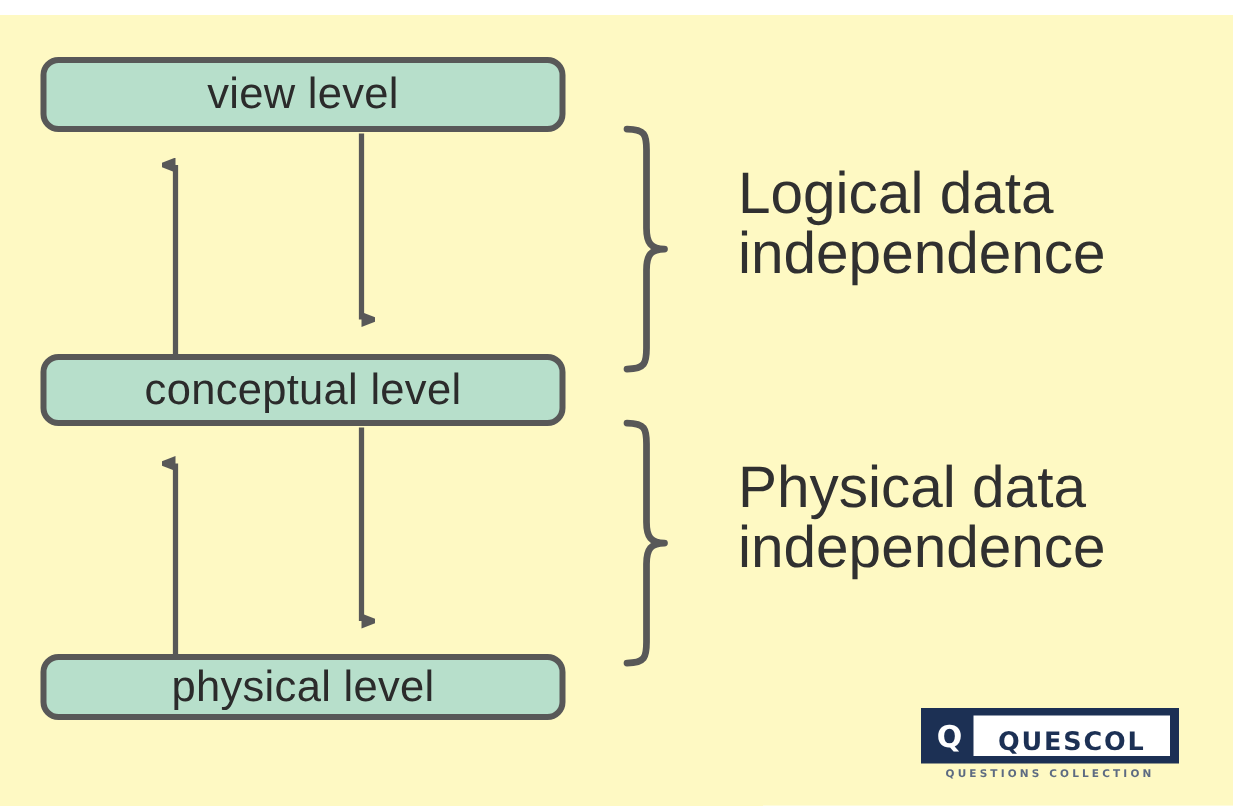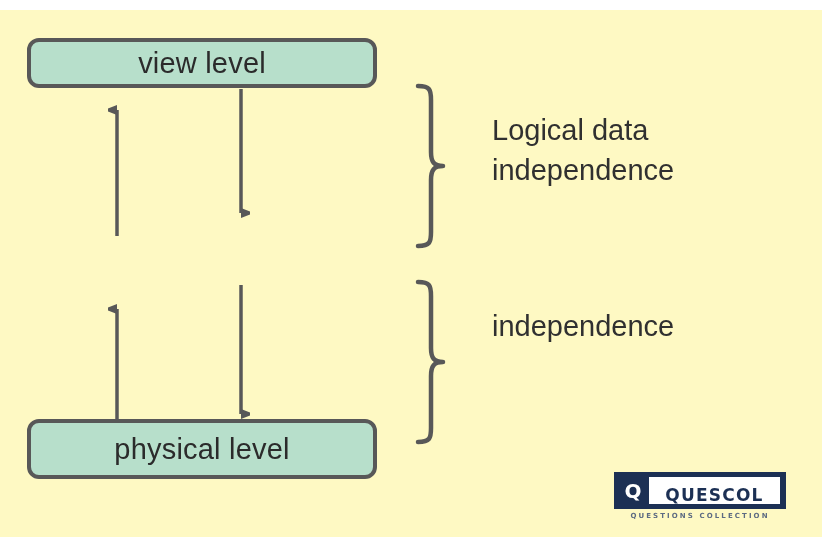--- a/index.html
+++ b/index.html
@@ -35,21 +35,21 @@
     align-items: center;
     justify-content: center;
     color: #2b2b2b;
     font-size: 29px;
     letter-spacing: 0.2px;
     line-height: 1;
     white-space: nowrap;
   }
   #box-view       { top: 28px;  height: 50px; }
   #box-conceptual { top: 226px; height: 48px; }
-  #box-physical   { top: 409px; height: 60px; }
+  #box-physical   { top: 426px; height: 44px; }
 
   
   #arrow-layer {
     position: absolute;
     left: 0;
     top: 0;
     width: 822px;
     height: 537px;
     pointer-events: none;
   }
@@ -65,21 +65,21 @@
     position: absolute;
     left: 0;
     top: 0;
   }
   .brace-label {
     position: absolute;
     left: 82px;
     top: 28px;
     width: 300px;
     color: #303030;
-    font-size: 29px;
+    font-size: 39px;
     line-height: 40px;
     white-space: nowrap;
   }
 
   
   #logo {
     position: absolute;
     left: 614px;
     top: 462px;
     width: 172px;
@@ -159,40 +159,44 @@
 
     <g>
       <line x1="241" y1="275" x2="241" y2="404" stroke="#585858" stroke-width="3.5" marker-end="url(#arrowhead-down)"></line>
     </g>
   </svg>
 
   <div class="level-box" id="box-view">
     <span>view level</span>
   </div>
 
+  <div class="level-box" id="box-conceptual">
+    <span>conceptual level</span>
+  </div>
 
   <div class="level-box" id="box-physical">
     <span>physical level</span>
   </div>
 
   <div class="brace-group" id="brace-group-logical">
     <svg class="brace-svg" width="50" height="168" viewBox="0 0 50 168" xmlns="http://www.w3.org/2000/svg">
       <path d="M 8 4 C 20 4 21 8 21 18 L 21 70 C 21 80 24 84 33 84 C 24 84 21 88 21 98 L 21 150 C 21 160 20 164 8 164" fill="none" stroke="#585858" stroke-width="4.5" stroke-linecap="round" stroke-linejoin="round"></path>
     </svg>
     <div class="brace-label">
       <div>Logical data</div>
       <div>independence</div>
     </div>
   </div>
 
   <div class="brace-group" id="brace-group-physical">
     <svg class="brace-svg" width="50" height="168" viewBox="0 0 50 168" xmlns="http://www.w3.org/2000/svg">
       <path d="M 8 4 C 20 4 21 8 21 18 L 21 70 C 21 80 24 84 33 84 C 24 84 21 88 21 98 L 21 150 C 21 160 20 164 8 164" fill="none" stroke="#585858" stroke-width="4.5" stroke-linecap="round" stroke-linejoin="round"></path>
     </svg>
     <div class="brace-label">
+      <div>Physical data</div>
       <div>independence</div>
     </div>
   </div>
 
   <div id="logo">
     <div id="logo-bar">
       <div id="logo-mark">Q</div>
       <div id="logo-plate">
         <span id="logo-wordmark">QUESCOL</span>
       </div>

